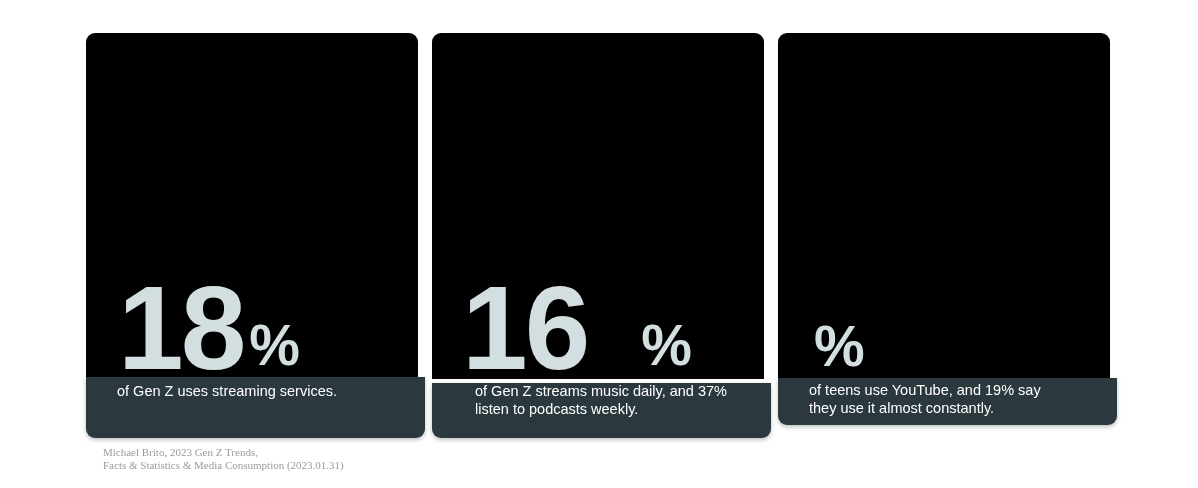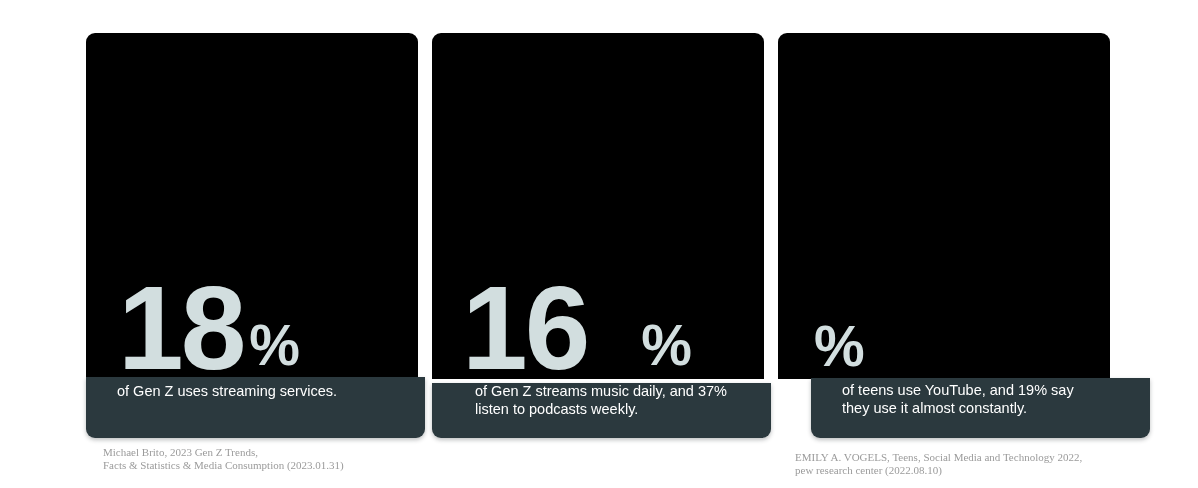--- a/index.html
+++ b/index.html
@@ -112,21 +112,21 @@
 
   
   .card-1 .dark-bar { top: 344px; height: 61px; }
   .card-1 .dark-bar-text { top: 5px; }
   .card-1 .caption { top: 413px; }
 
   .card-2 .dark-bar { top: 350px; height: 55px; }
   .card-2 .dark-bar-text { top: -1px; margin-left: 12px; }
   .card-2 .caption { top: 418px; }
 
-  .card-3 .dark-bar { top: 345px; height: 60px; margin-left: 33px; }
+  .card-3 .dark-bar { top: 345px; height: 47px; }
   .card-3 .dark-bar-text { top: 3px; }
   .card-3 .caption { top: 418px; }
 
   .card-2 .big-number-wrap { left: 30px; gap: 48px; }
   .card-3 .big-number-wrap { left: 30px; }
 </style>
 </head>
 <body>
 
 <div class="stage">
@@ -162,18 +162,16 @@
     <div class="stat-card card-3">
       <div class="card-panel">
         <div class="big-number-wrap">
           <span class="big-percent">%</span>
         </div>
       </div>
       <div class="dark-bar">
         <div class="dark-bar-text">of teens use YouTube, and 19% say
 they use it almost constantly.</div>
       </div>
-      <div class="caption">EMILY A. VOGELS, Teens, Social Media and Technology 2022,
-pew research center (2022.08.10)</div>
     </div>
 
   </div>
 </div>
 
 </body></html>

